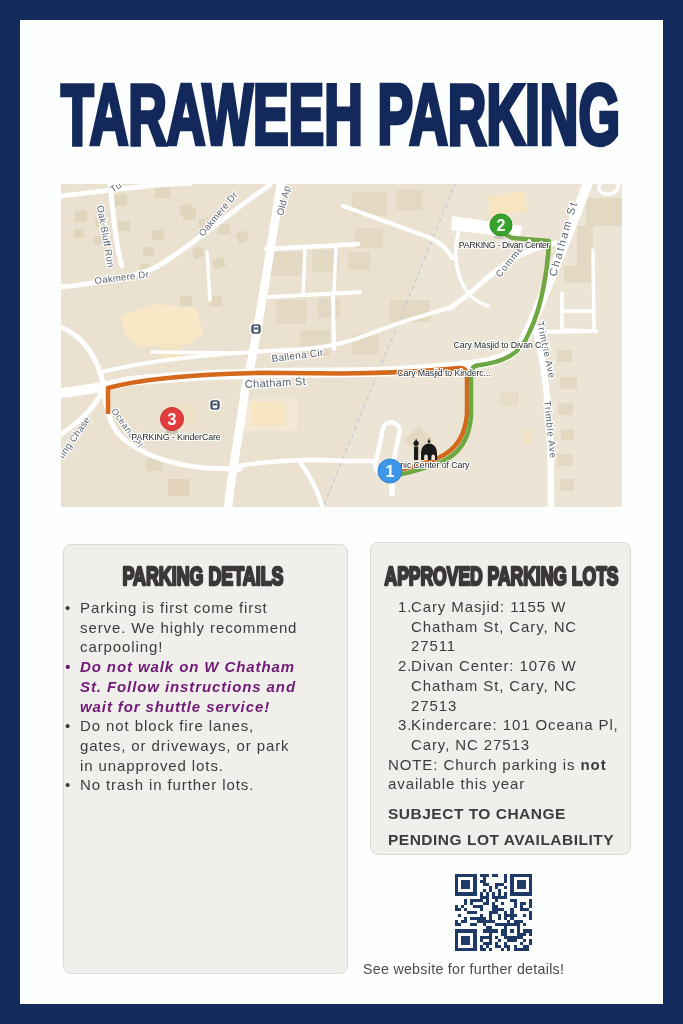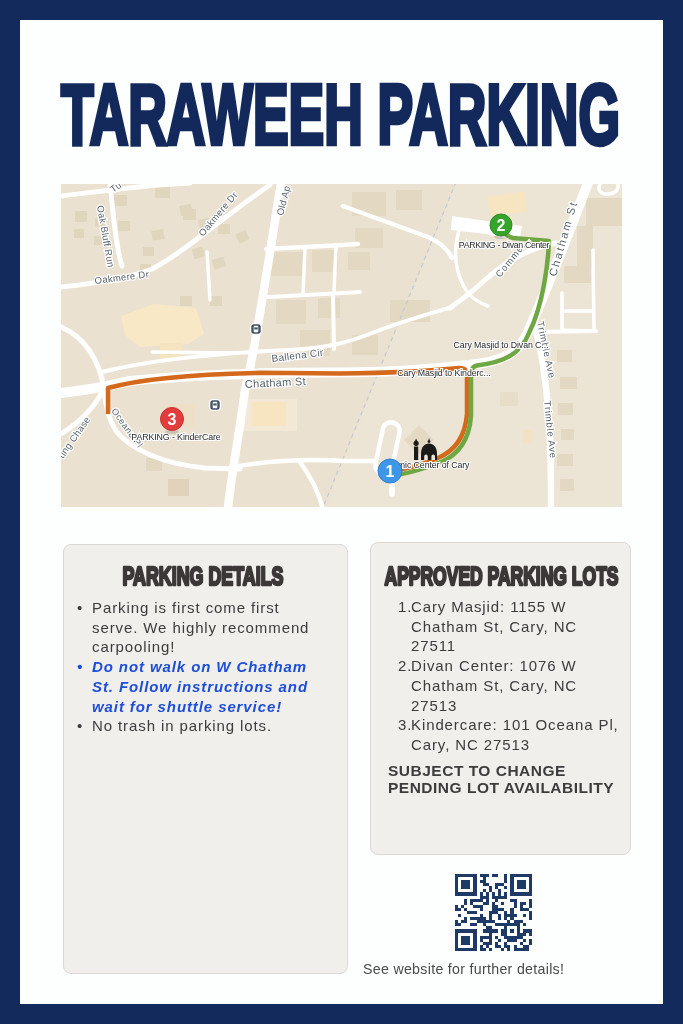--- a/index.html
+++ b/index.html
@@ -1,23 +1,23 @@
 <!DOCTYPE html>
 <html><head>
 <meta charset="utf-8">
 <style>
   html,body{margin:0;padding:0;}
   body{width:683px;height:1024px;background:#fdfefe;font-family:"Liberation Sans",sans-serif;position:relative;overflow:hidden;}
   .frame{position:absolute;inset:0;border:20px solid #132a5c;}
   .box{position:absolute;background:#f1efec;border:1px solid #dcd9d4;border-radius:8px;}
   .bullets{color:#3c3c3c;font-size:15px;line-height:19.7px;letter-spacing:0.9px;}
   .bullets li{margin:0;position:relative;}
-  ul.bullets{list-style:none;padding-left:16px;margin:12px;}
+  ul.bullets{list-style:none;padding-left:16px;margin:0;}
   ul.bullets li:before{content:"\2022";position:absolute;left:-15px;}
-  .navyb{color:#1d4ed8;font-weight:bold;font-style:italic;}
+  .navyb{color:#701a75;font-weight:bold;font-style:italic;}
   ol.bullets{list-style:none;padding-left:40px;margin:0;}
   ol.bullets li{position:relative;}
   .num{position:absolute;left:-13px;}
 </style>
 </head>
 <body>
 
 <div class="frame"></div>
 
 <svg style="position:absolute;left:0;top:0" width="683" height="170" viewBox="0 0 683 170">
@@ -241,38 +241,40 @@
 
 <div class="box" style="left:63px;top:544px;width:283px;height:428px;">
 
   <svg width="283" height="45" viewBox="0 0 283 45" style="display:block">
       <text x="139" y="39.5" text-anchor="middle" textLength="161" lengthAdjust="spacingAndGlyphs" font-family="Liberation Sans" font-weight="bold" font-size="25.4" fill="#3b3837" stroke="#3b3837" stroke-width="2.5" stroke-linejoin="round">PARKING DETAILS</text>
     </svg>
 
   <ul class="bullets" style="margin-top:8px;">
     <li>Parking is first come first<br>serve. We highly recommend<br>carpooling!</li>
     <li class="navyb">Do not walk on W Chatham<br>St. Follow instructions and<br>wait for shuttle service!</li>
-    <li>No trash in parking lots.</li>
+    <li>Do not block fire lanes,<br>gates, or driveways, or park<br>in unapproved lots.</li>
+    <li>No trash in further lots.</li>
   </ul>
 </div>
 
 <div class="box" style="left:363px;top:542px;width:259px;height:311px;margin-left:7px;">
 
   <svg width="259" height="45" viewBox="0 0 259 45" style="display:block">
       <text x="130.5" y="41.5" text-anchor="middle" textLength="234" lengthAdjust="spacingAndGlyphs" font-family="Liberation Sans" font-weight="bold" font-size="25.4" fill="#3b3837" stroke="#3b3837" stroke-width="2.5" stroke-linejoin="round">APPROVED PARKING LOTS</text>
     </svg>
 
   <ol class="bullets" style="margin-top:9px;">
     <li><span class="num">1.</span>Cary Masjid: 1155 W<br>Chatham St, Cary, NC<br>27511</li>
     <li><span class="num">2.</span>Divan Center: 1076 W<br>Chatham St, Cary, NC<br>27513</li>
     <li><span class="num">3.</span>Kindercare: 101 Oceana Pl,<br>Cary, NC 27513</li>
   </ol>
 
-
-  <div style="padding:7px 0 0 17px;color:#3c3c3c;font-weight:bold;font-size:15.5px;line-height:17px;letter-spacing:0.5px;white-space:nowrap;">SUBJECT TO CHANGE<br>PENDING LOT AVAILABILITY</div>
+  <div class="bullets" style="padding:0 10px 0 17px;">NOTE: Church parking is <b>not</b><br>available this year</div>
+
+  <div style="padding:7px 0 0 17px;color:#3c3c3c;font-weight:bold;font-size:15.5px;line-height:26px;letter-spacing:0.5px;white-space:nowrap;">SUBJECT TO CHANGE<br>PENDING LOT AVAILABILITY</div>
 </div>
 
 <svg style="position:absolute;left:455px;top:874px" width="77" height="77" viewBox="0 0 77.5 77.5" fill="#1f3a66" shape-rendering="crispEdges">
 <rect x="0.0" y="0.0" width="21.7" height="3.1"></rect>
 <rect x="24.8" y="0.0" width="9.3" height="3.1"></rect>
 <rect x="37.2" y="0.0" width="6.2" height="3.1"></rect>
 <rect x="49.6" y="0.0" width="3.1" height="3.1"></rect>
 <rect x="55.8" y="0.0" width="21.7" height="3.1"></rect>
 <rect x="0.0" y="3.1" width="3.1" height="3.1"></rect>
 <rect x="18.6" y="3.1" width="3.1" height="3.1"></rect>

